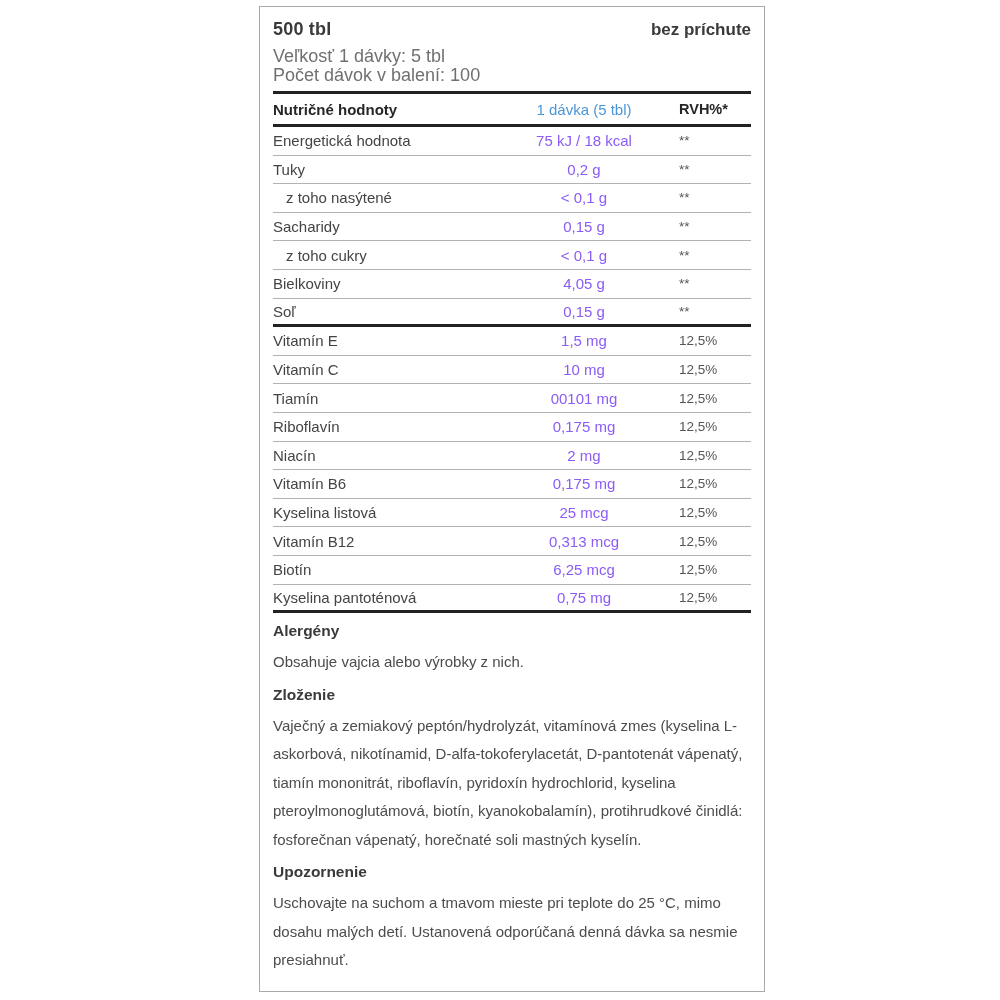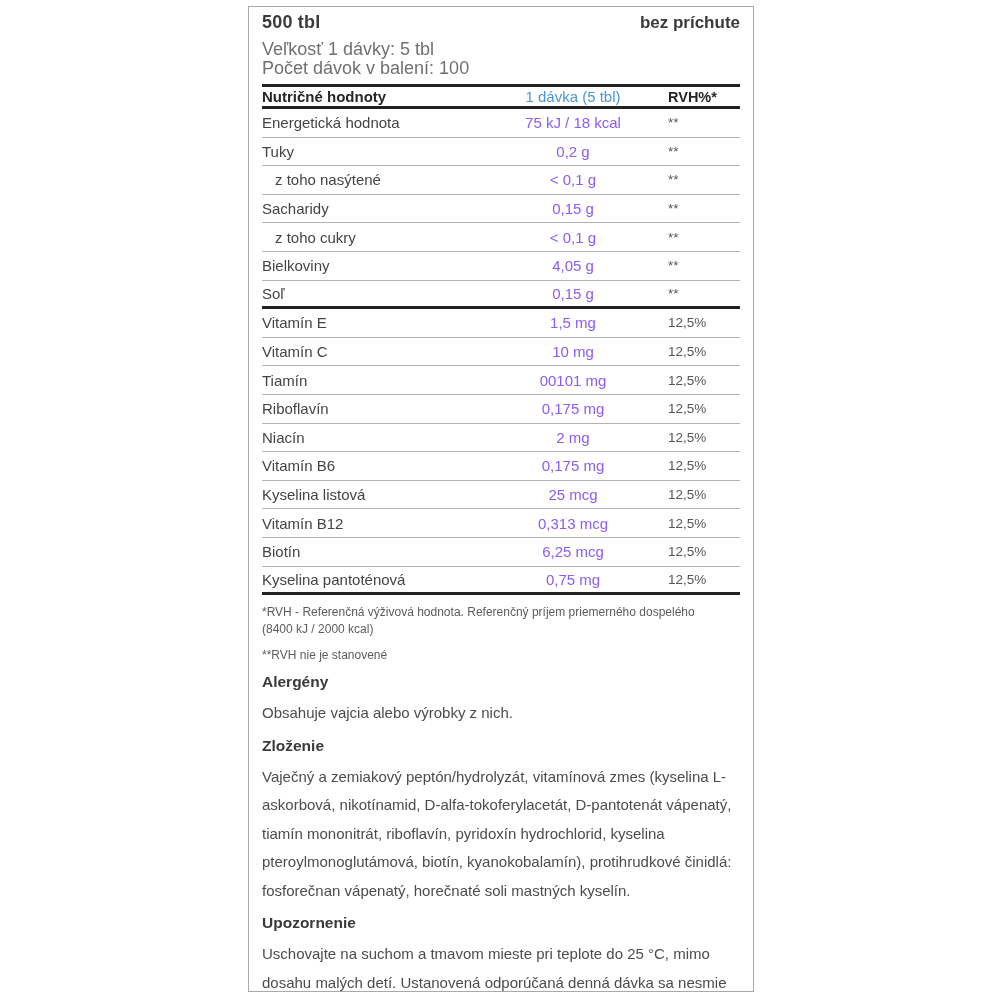--- a/index.html
+++ b/index.html
@@ -4,44 +4,44 @@
 <style>
   * { margin: 0; padding: 0; box-sizing: border-box; }
   html, body {
     width: 1000px; height: 1000px;
     background: #ffffff;
     font-family: "Liberation Sans", "DejaVu Sans", sans-serif;
     color: #3d3d3d;
   }
   .label-box {
     position: absolute;
-    left: 248px; top: 6px;
+    left: 259px; top: 6px;
     width: 506px; height: 986px;
     border: 1px solid #a9a9a9;
     background: #ffffff;
-    padding: 1px 13px 6px 13px;
+    padding: 8px 13px 6px 13px;
     overflow: hidden;
   }
   
   .top-line {
     display: flex; justify-content: space-between; align-items: baseline;
     margin-top: 4px;
   }
   .size-text { font-size: 18px; font-weight: bold; color: #3a3a3a; letter-spacing: .2px; }
   .flavor-text { font-size: 17px; font-weight: bold; color: #3a3a3a; }
   .sub-line { font-size: 18px; color: #707070; line-height: 19px; }
   .sub-block { margin-top: 7px; margin-bottom: 6px; }
 
   
   .ntable { width: 100%; }
   .t-head {
     display: flex; align-items: center;
     border-top: 3px solid #222;
     border-bottom: 3px solid #222;
-    height: 25px;
+    height: 36px;
     font-weight: bold; font-size: 15px;
   }
   .t-row {
     display: flex; align-items: center;
     height: 28.6px;
     border-bottom: 1px solid #b3b3b3;
     font-size: 15px;
   }
   .t-row.thick-below { border-bottom: 3px solid #222; }
   .c1 { flex: 1; text-align: left; color: #444; }
@@ -185,24 +185,20 @@
     </div>
 
     <div class="t-row thick-below">
       <span class="c1">Kyselina pantoténová</span>
       <span class="c2">0,75 mg</span>
       <span class="c3">12,5%</span>
     </div>
   </div>
   </div>
 
-  <div class="footnotes">
-    <div class="footnote">*RVH - Referenčná výživová hodnota. Referenčný príjem priemerného dospelého (8400 kJ / 2000 kcal)</div>
-    <div class="footnote">**RVH nie je stanovené</div>
-  </div>
 
   <div>
     <div>
       <div class="section-heading">Alergény</div>
       <div class="section-body">Obsahuje vajcia alebo výrobky z nich.</div>
     </div>
 
     <div>
       <div class="section-heading">Zloženie</div>
       <div class="section-body">Vaječný a zemiakový peptón/hydrolyzát, vitamínová zmes (kyselina L-askorbová, nikotínamid, D-alfa-tokoferylacetát, D-pantotenát vápenatý, tiamín mononitrát, riboflavín, pyridoxín hydrochlorid, kyselina pteroylmonoglutámová, biotín, kyanokobalamín), protihrudkové činidlá: fosforečnan vápenatý, horečnaté soli mastných kyselín.</div>

